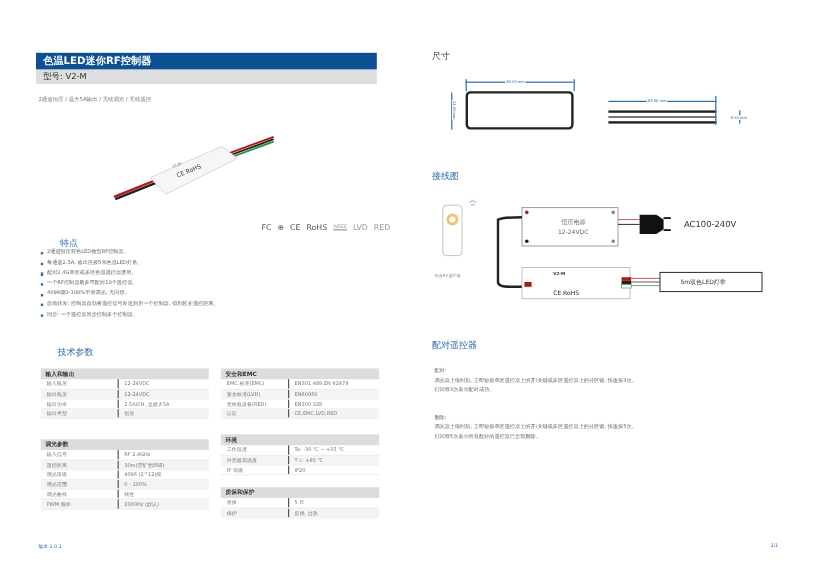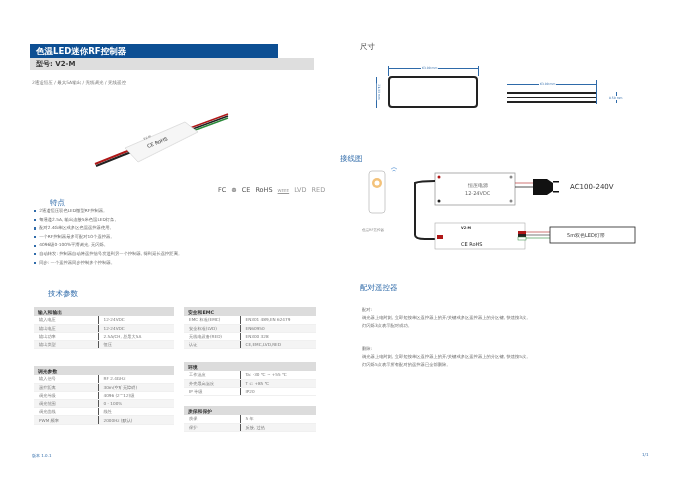--- a/index.html
+++ b/index.html
@@ -1,25 +1,25 @@
 <!DOCTYPE html>
 <html><head>
 <meta charset="utf-8">
 <style>
   * { box-sizing: border-box; margin: 0; padding: 0; }
   body { width: 682px; height: 487px; background: #ffffff; font-family: "DejaVu Sans", sans-serif; color: #555; position: relative; overflow: hidden; }
   .abs { position: absolute; }
-  .title-bar { left: 30px; top: 44px; width: 248px; height: 14px; background: #0d4f93; color: #fff; font-size: 8.5px; font-weight: bold; line-height: 14px; padding-left: 6px; }
-  .model-bar { left: 30px; top: 58px; width: 284px; height: 12px; background: #dedede; color: #333; font-size: 7px; font-weight: bold; line-height: 12px; padding-left: 6px; }
+  .title-bar { left: 30px; top: 44px; width: 284px; height: 14px; background: #0d4f93; color: #fff; font-size: 8.5px; font-weight: bold; line-height: 14px; padding-left: 6px; }
+  .model-bar { left: 30px; top: 58px; width: 284px; height: 12px; background: #dedede; color: #333; font-size: 7px; font-weight: normal; line-height: 12px; padding-left: 6px; }
   .subtitle { left: 32px; top: 80px; font-size: 4.5px; color: #777; }
   .section-h { font-size: 7.5px; font-weight: normal; color: #2e6aa9; }
   .features { left: 34px; top: 207px; width: 290px; }
   .feat { font-size: 4.3px; color: #666; height: 8.6px; line-height: 8.6px; display: flex; align-items: center; }
   .feat .dot { width: 2.2px; height: 2.2px; background: #2e6aa9; margin-right: 3px; flex: none; }
-  .certs { left: 218px; top: 186px; font-size: 6.5px; color: #555; display: flex; gap: 5px; align-items: center; }
+  .certs { left: 218px; top: 186px; font-size: 6.5px; color: #555; display: flex; gap: 5px; }
   .certs .dim { color: #999; }
   table.spec { border-collapse: collapse; font-size: 4.2px; color: #777; }
   table.spec th { background: #dcdcdc; color: #333; font-weight: bold; text-align: left; height: 9px; padding-left: 4px; font-size: 4.8px; }
   table.spec td { height: 8.2px; padding-left: 5px; border-bottom: 0.5px solid #f0f0f0; }
   table.spec tr:nth-child(odd) td { background: #f4f4f4; }
   table.spec td.v { border-left: 1px solid #555; }
   .device { left: 90px; top: 110px; width: 140px; height: 60px; }
   .dim-box { border: 2px solid #222; border-radius: 4px; background: #fff; }
   .dim-line { background: #2e6aa9; }
   .dim-txt { font-size: 3px; color: #2e6aa9; background: #fff; padding: 0 1px; }
@@ -215,21 +215,21 @@
 
 <div class="abs" style="left:507px; top:92px; width:90px; height:11px; border-top:2px solid #222; border-bottom:2px solid #222;">
   <div style="position:absolute; left:0; top:3px; width:100%; height:0.8px; background:#222;"></div>
 </div>
 <div class="abs dim-line" style="left:507px; top:84px; width:90px; height:0.6px;"></div>
 <div class="abs dim-txt" style="left:539px; top:82px;">63.00 mm</div>
 <div class="abs dim-line" style="left:596px; top:80px; width:0.6px; height:24px;"></div>
 <div class="abs dim-line" style="left:616px; top:92px; width:0.6px; height:11px;"></div>
 <div class="abs dim-txt" style="left:608px; top:96px;">8.50 mm</div>
 
-<div class="abs section-h" style="left:340px; top:142px;margin-top:12px;">接线图</div>
+<div class="abs section-h" style="left:360px; top:142px;">接线图</div>
 
 <svg class="abs" style="left:355px; top:165px;" width="300" height="85" viewBox="0 0 300 85">
 
   <rect x="14" y="6" width="16" height="42" rx="3" fill="#fff" stroke="#aaa" stroke-width="0.6"></rect>
   <circle cx="22" cy="18" r="5" fill="#f3c27a"></circle>
   <circle cx="22" cy="18" r="2.5" fill="#fff"></circle>
   <path d="M36 4 q3 -3 6 0 M37.5 6 q1.5 -1.5 3 0" stroke="#4a8bd0" stroke-width="0.6" fill="none"></path>
 
   <rect x="80" y="8" width="80" height="32" fill="#fff" stroke="#999" stroke-width="0.8"></rect>
   <circle cx="84" cy="12" r="1.5" fill="#b01818"></circle>

